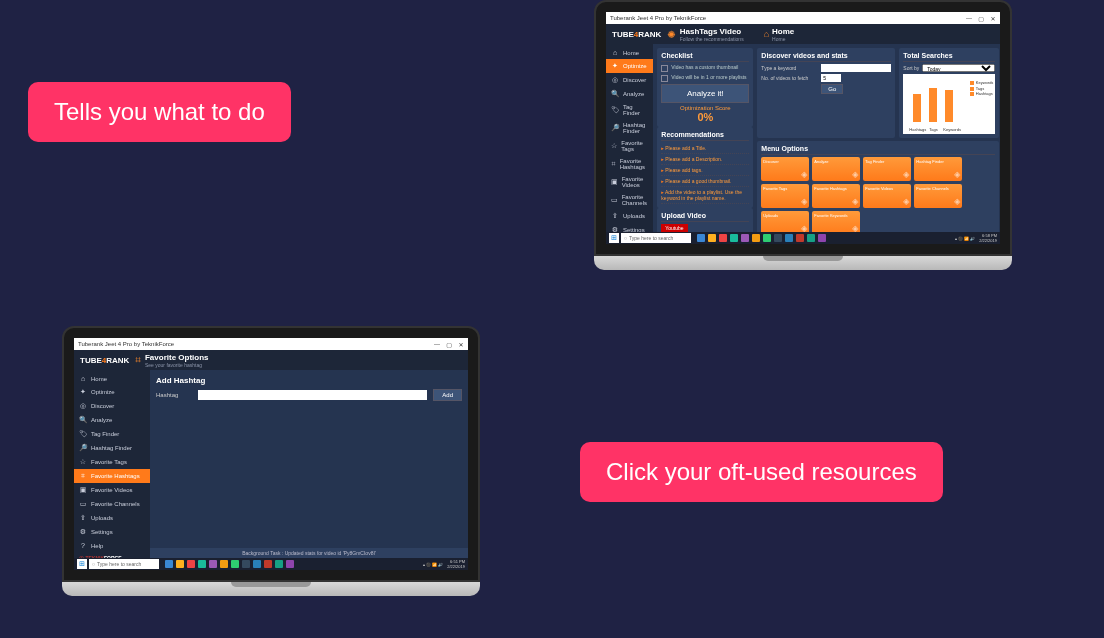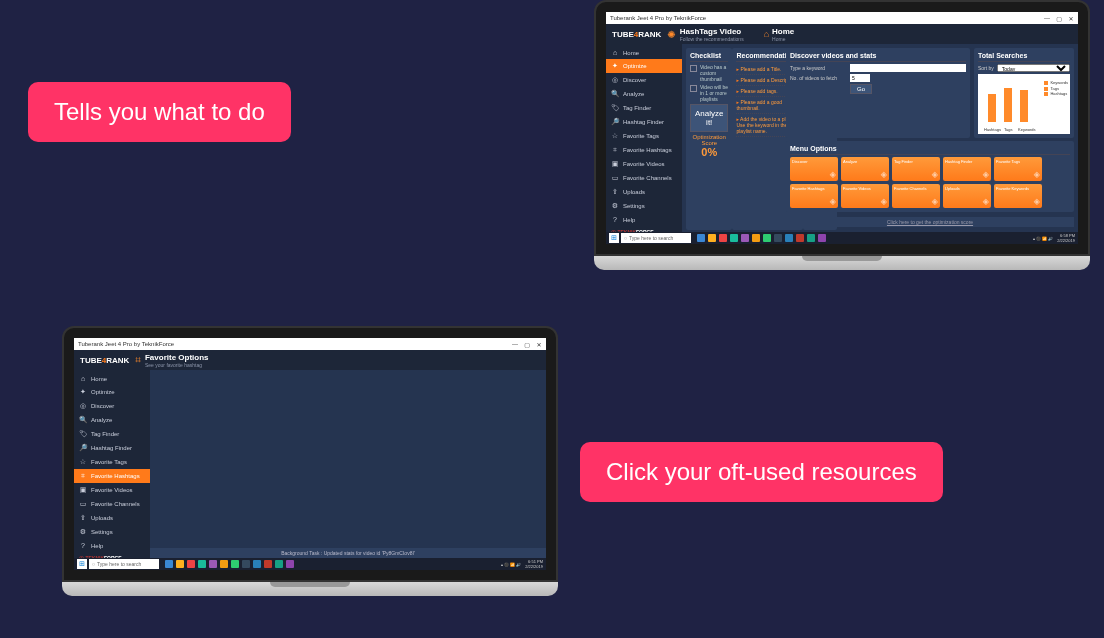--- a/index.html
+++ b/index.html
@@ -4,21 +4,21 @@
 <style>
 *{margin:0;padding:0;box-sizing:border-box;font-family:sans-serif}
 body{background:#1f2244;width:1104px;height:638px;overflow:hidden;position:relative}
 .section{position:absolute}
 .hdr-pill{background:#ff3366;color:#fff;font-weight:400;font-size:24px;padding:16px 26px;border-radius:10px;display:inline-block}
 .desc{color:#fff;font-size:19px;line-height:1.55;margin-top:22px;max-width:480px}
 .laptop{position:absolute}
 .lap-shell{background:#1a1a1a;border-radius:12px 12px 0 0;padding:10px;border:2px solid #333}
 .lap-base{height:14px;background:linear-gradient(#d8d8d8,#b8b8b8);border-radius:0 0 10px 10px;position:relative}
 .lap-base::after{content:"";position:absolute;top:0;left:50%;transform:translateX(-50%);width:80px;height:5px;background:#999;border-radius:0 0 6px 6px}
-.screen{background:#253450;width:472px;height:232px;position:relative;overflow:hidden;font-size:7px;color:#ccc}
+.screen{background:#253450;width:394px;height:232px;position:relative;overflow:hidden;font-size:7px;color:#ccc}
 .titlebar{background:#fff;height:12px;display:flex;align-items:center;padding:0 4px;color:#333;font-size:6px}
 .titlebar .wctrl{margin-left:auto;display:flex;gap:6px}
 .titlebar .wctrl span{width:6px;text-align:center}
 .app-hdr{background:#1d2638;height:20px;display:flex;align-items:center;padding:0 6px;gap:6px}
 .logo{color:#fff;font-weight:700;font-size:8px}
 .logo .o{color:#ff7a1a}
 .page-title-wrap{display:flex;align-items:center;gap:4px}
 .page-title-wrap .ico{color:#ff8a2a;font-size:10px}
 .pg-title{color:#fff;font-size:8px;font-weight:600}
 .pg-sub{color:#8a93a8;font-size:5px}
@@ -26,21 +26,21 @@
 .home-ind .hico{color:#ff8a2a;font-size:9px}
 .body-row{display:flex;height:190px}
 .sidebar{width:76px;background:#1d2638;padding-top:2px}
 .sb-item{display:flex;align-items:center;gap:4px;padding:3px 5px;font-size:6px;color:#c9cedb;cursor:pointer}
 .sb-item .si{width:8px;text-align:center;font-size:7px}
 .sb-item.active{background:#ff7a1a;color:#fff}
 .brand-ft{color:#aa3333;font-size:5px;padding:3px 5px;font-weight:700}
 .brand-ft .w{color:#fff}
 .main{flex:1;display:flex;padding:4px;gap:4px}
 .panel{background:#2e4060;border-radius:2px;padding:4px}
-.col1{width:96px;display:flex;flex-direction:row;gap:0}
+.col1{width:96px;display:flex;flex-direction:column;gap:0}
 .sec-h{color:#fff;font-size:7px;font-weight:600;border-bottom:1px solid #445;padding-bottom:2px;margin-bottom:2px}
 .chk{font-size:5px;color:#bcc;display:flex;gap:3px;align-items:flex-start;line-height:1.2;margin-bottom:2px}
 .chk::before{content:"";width:5px;height:5px;border:1px solid #889;flex-shrink:0;margin-top:1px}
 .analyze-btn{background:#3d5478;color:#fff;text-align:center;padding:4px;font-size:8px;border:1px solid #556;margin:2px 0;cursor:pointer}
 .opt-score{color:#ff9a3a;text-align:center;font-size:6px;margin-top:2px}
 .opt-pct{color:#ff9a3a;text-align:center;font-size:11px;font-weight:600}
 .rec-item{color:#ff9a3a;font-size:5px;padding:2px 0;border-bottom:1px dotted #445;cursor:pointer}
 .rec-item::before{content:"▸ ";color:#ff7a1a}
 .upload-lbl{background:#cc0000;color:#fff;font-size:5px;padding:1px 4px;display:inline-block}
 .sel{background:#3a4a68;height:8px;margin-top:2px;font-size:5px;padding:0 3px;display:flex;align-items:center}
@@ -393,20 +393,28 @@
               <span class="si">⚙</span>
               <span>Settings</span>
             </div>
             <div class="sb-item">
               <span class="si">?</span>
               <span>Help</span>
             </div>
             <div class="brand-ft">⦿ <span>TEKNIK</span><span class="w">FORCE</span></div>
           </div>
       <div class="main2">
+        <div class="form-sec">
+          <div class="form-h">Add Hashtag</div>
+          <div class="frow">
+            <label>Hashtag</label>
+            <input style="">
+            <span class="btn">Add</span>
+          </div>
+        </div>
       </div>
     </div>
     <div class="bg-task">Background Task : Updated stats for video id 'Py8GmCIov8I'</div>
     <div class="taskbar">
       <div class="win-start">⊞</div>
       <div class="search-box">
             <span>○</span>
             <span>Type here to search</span>
           </div>
       <div class="tb-icons">

